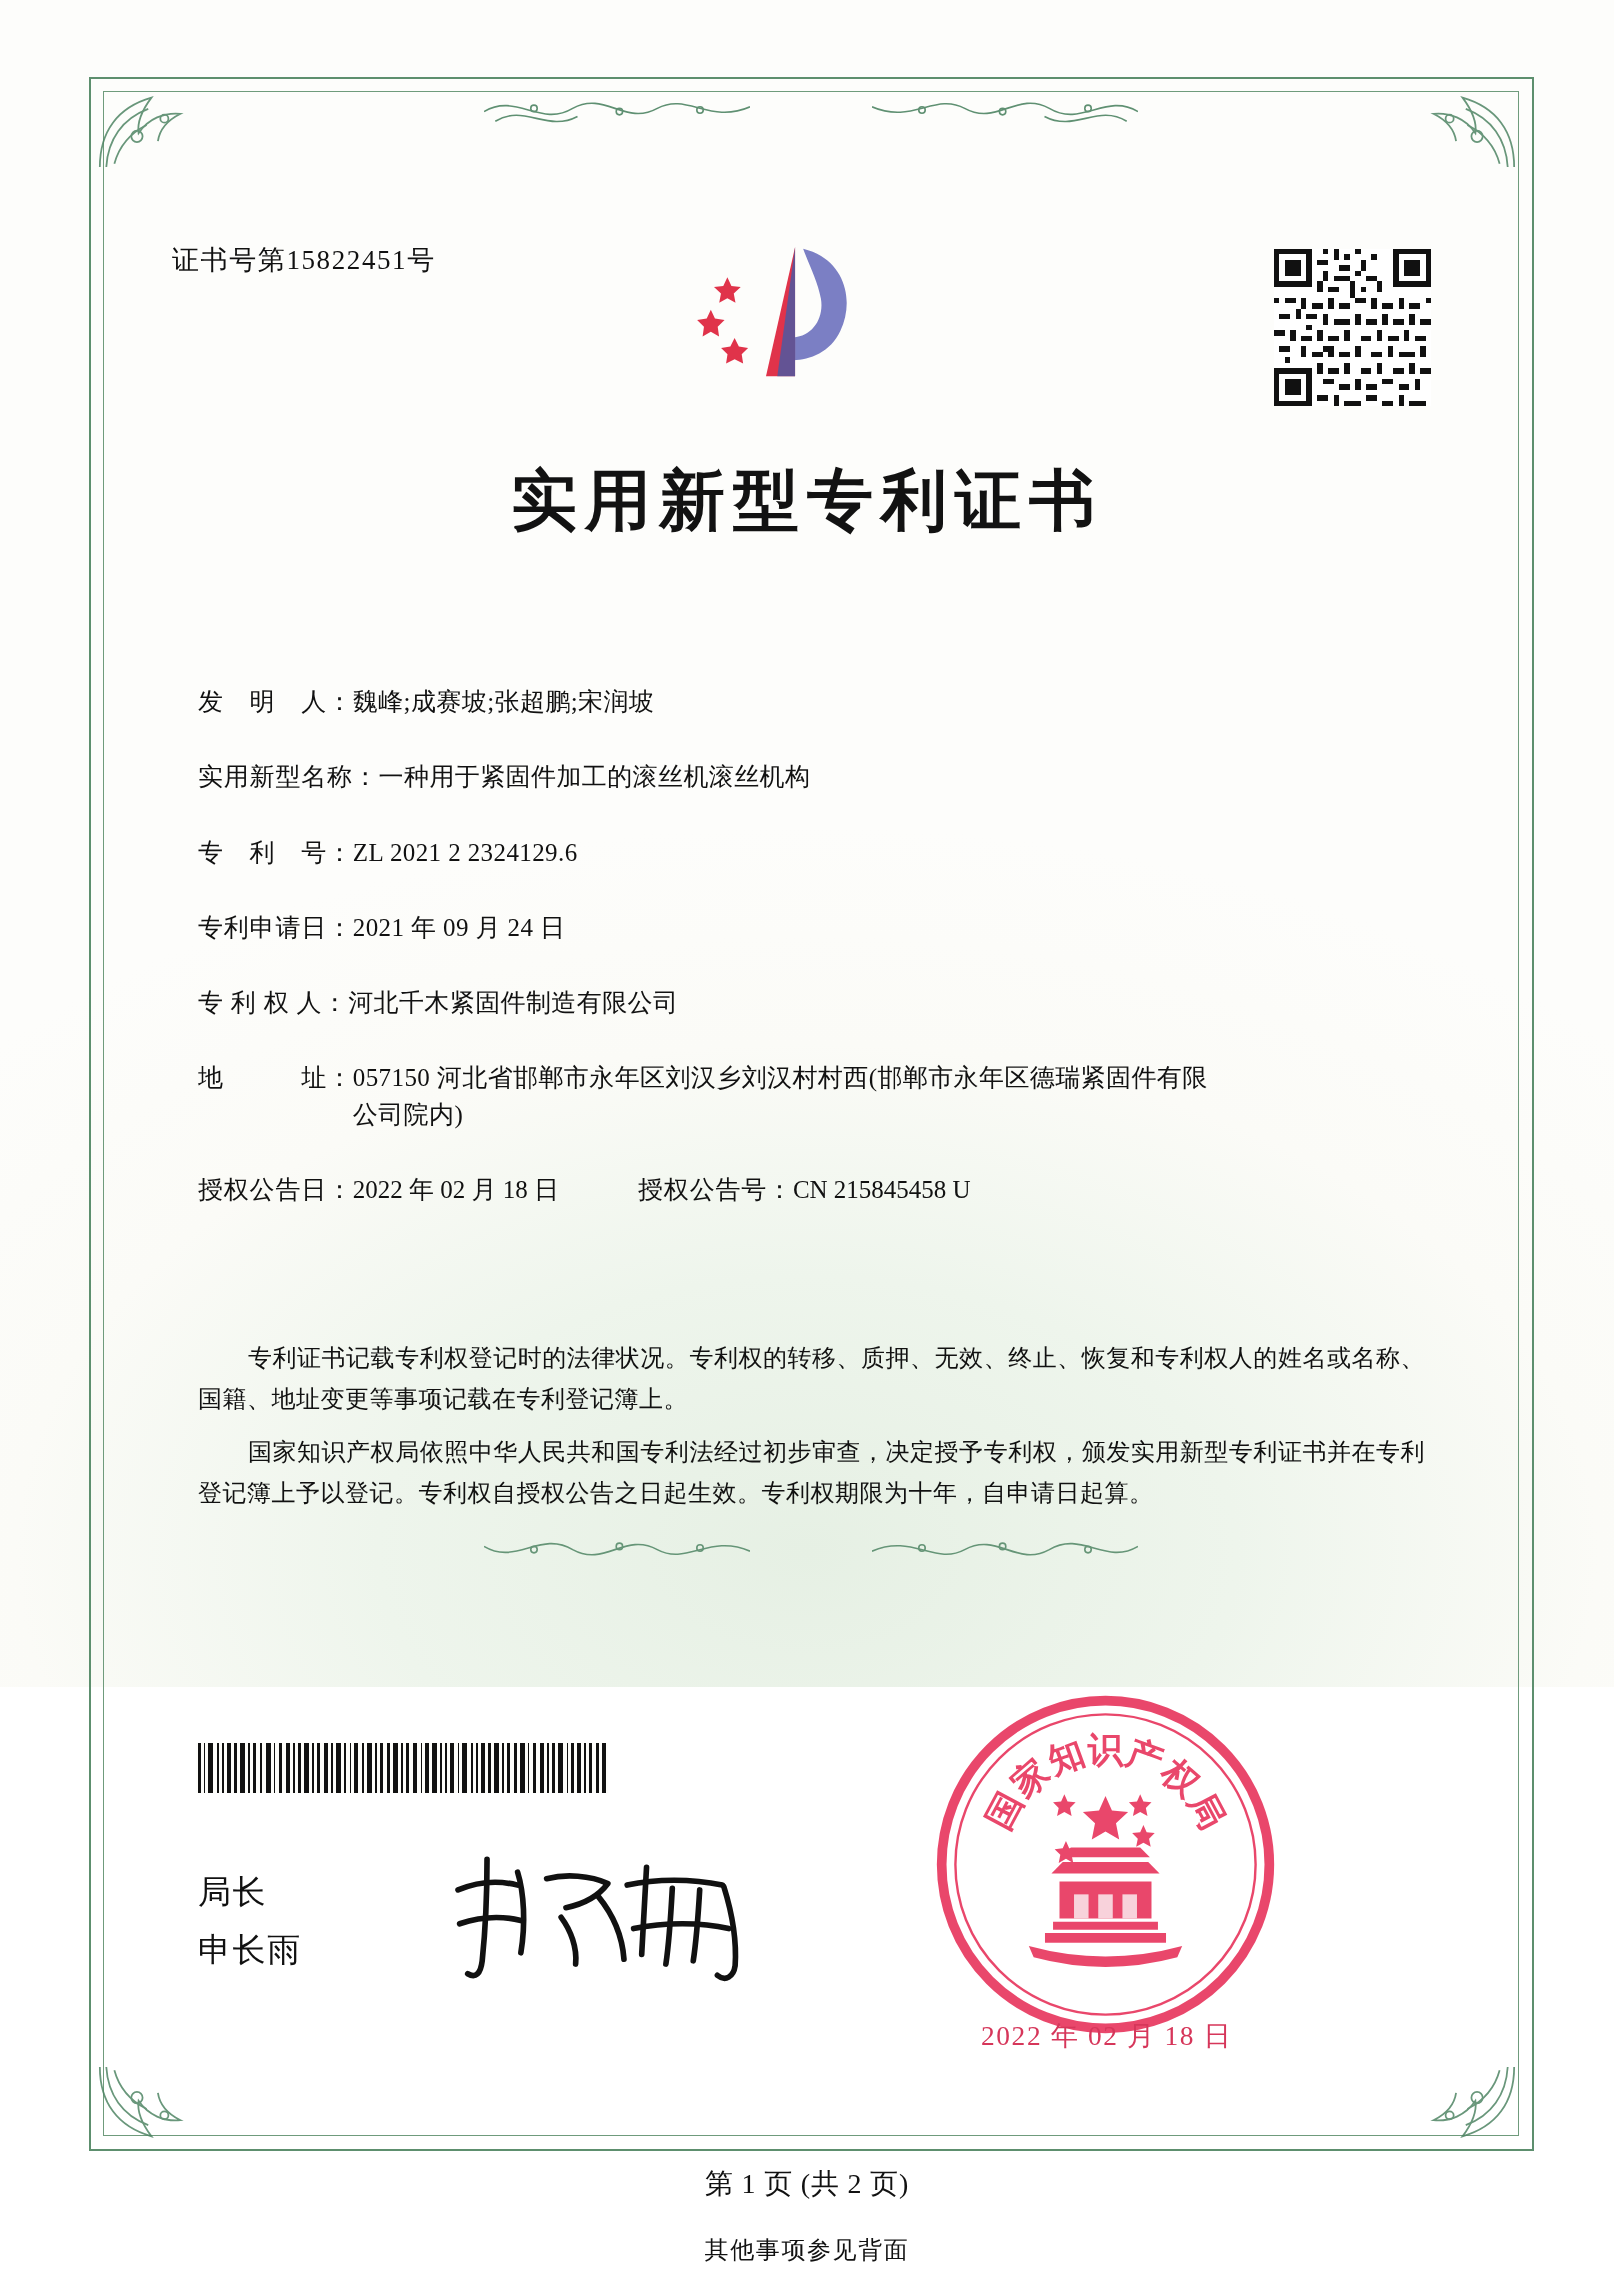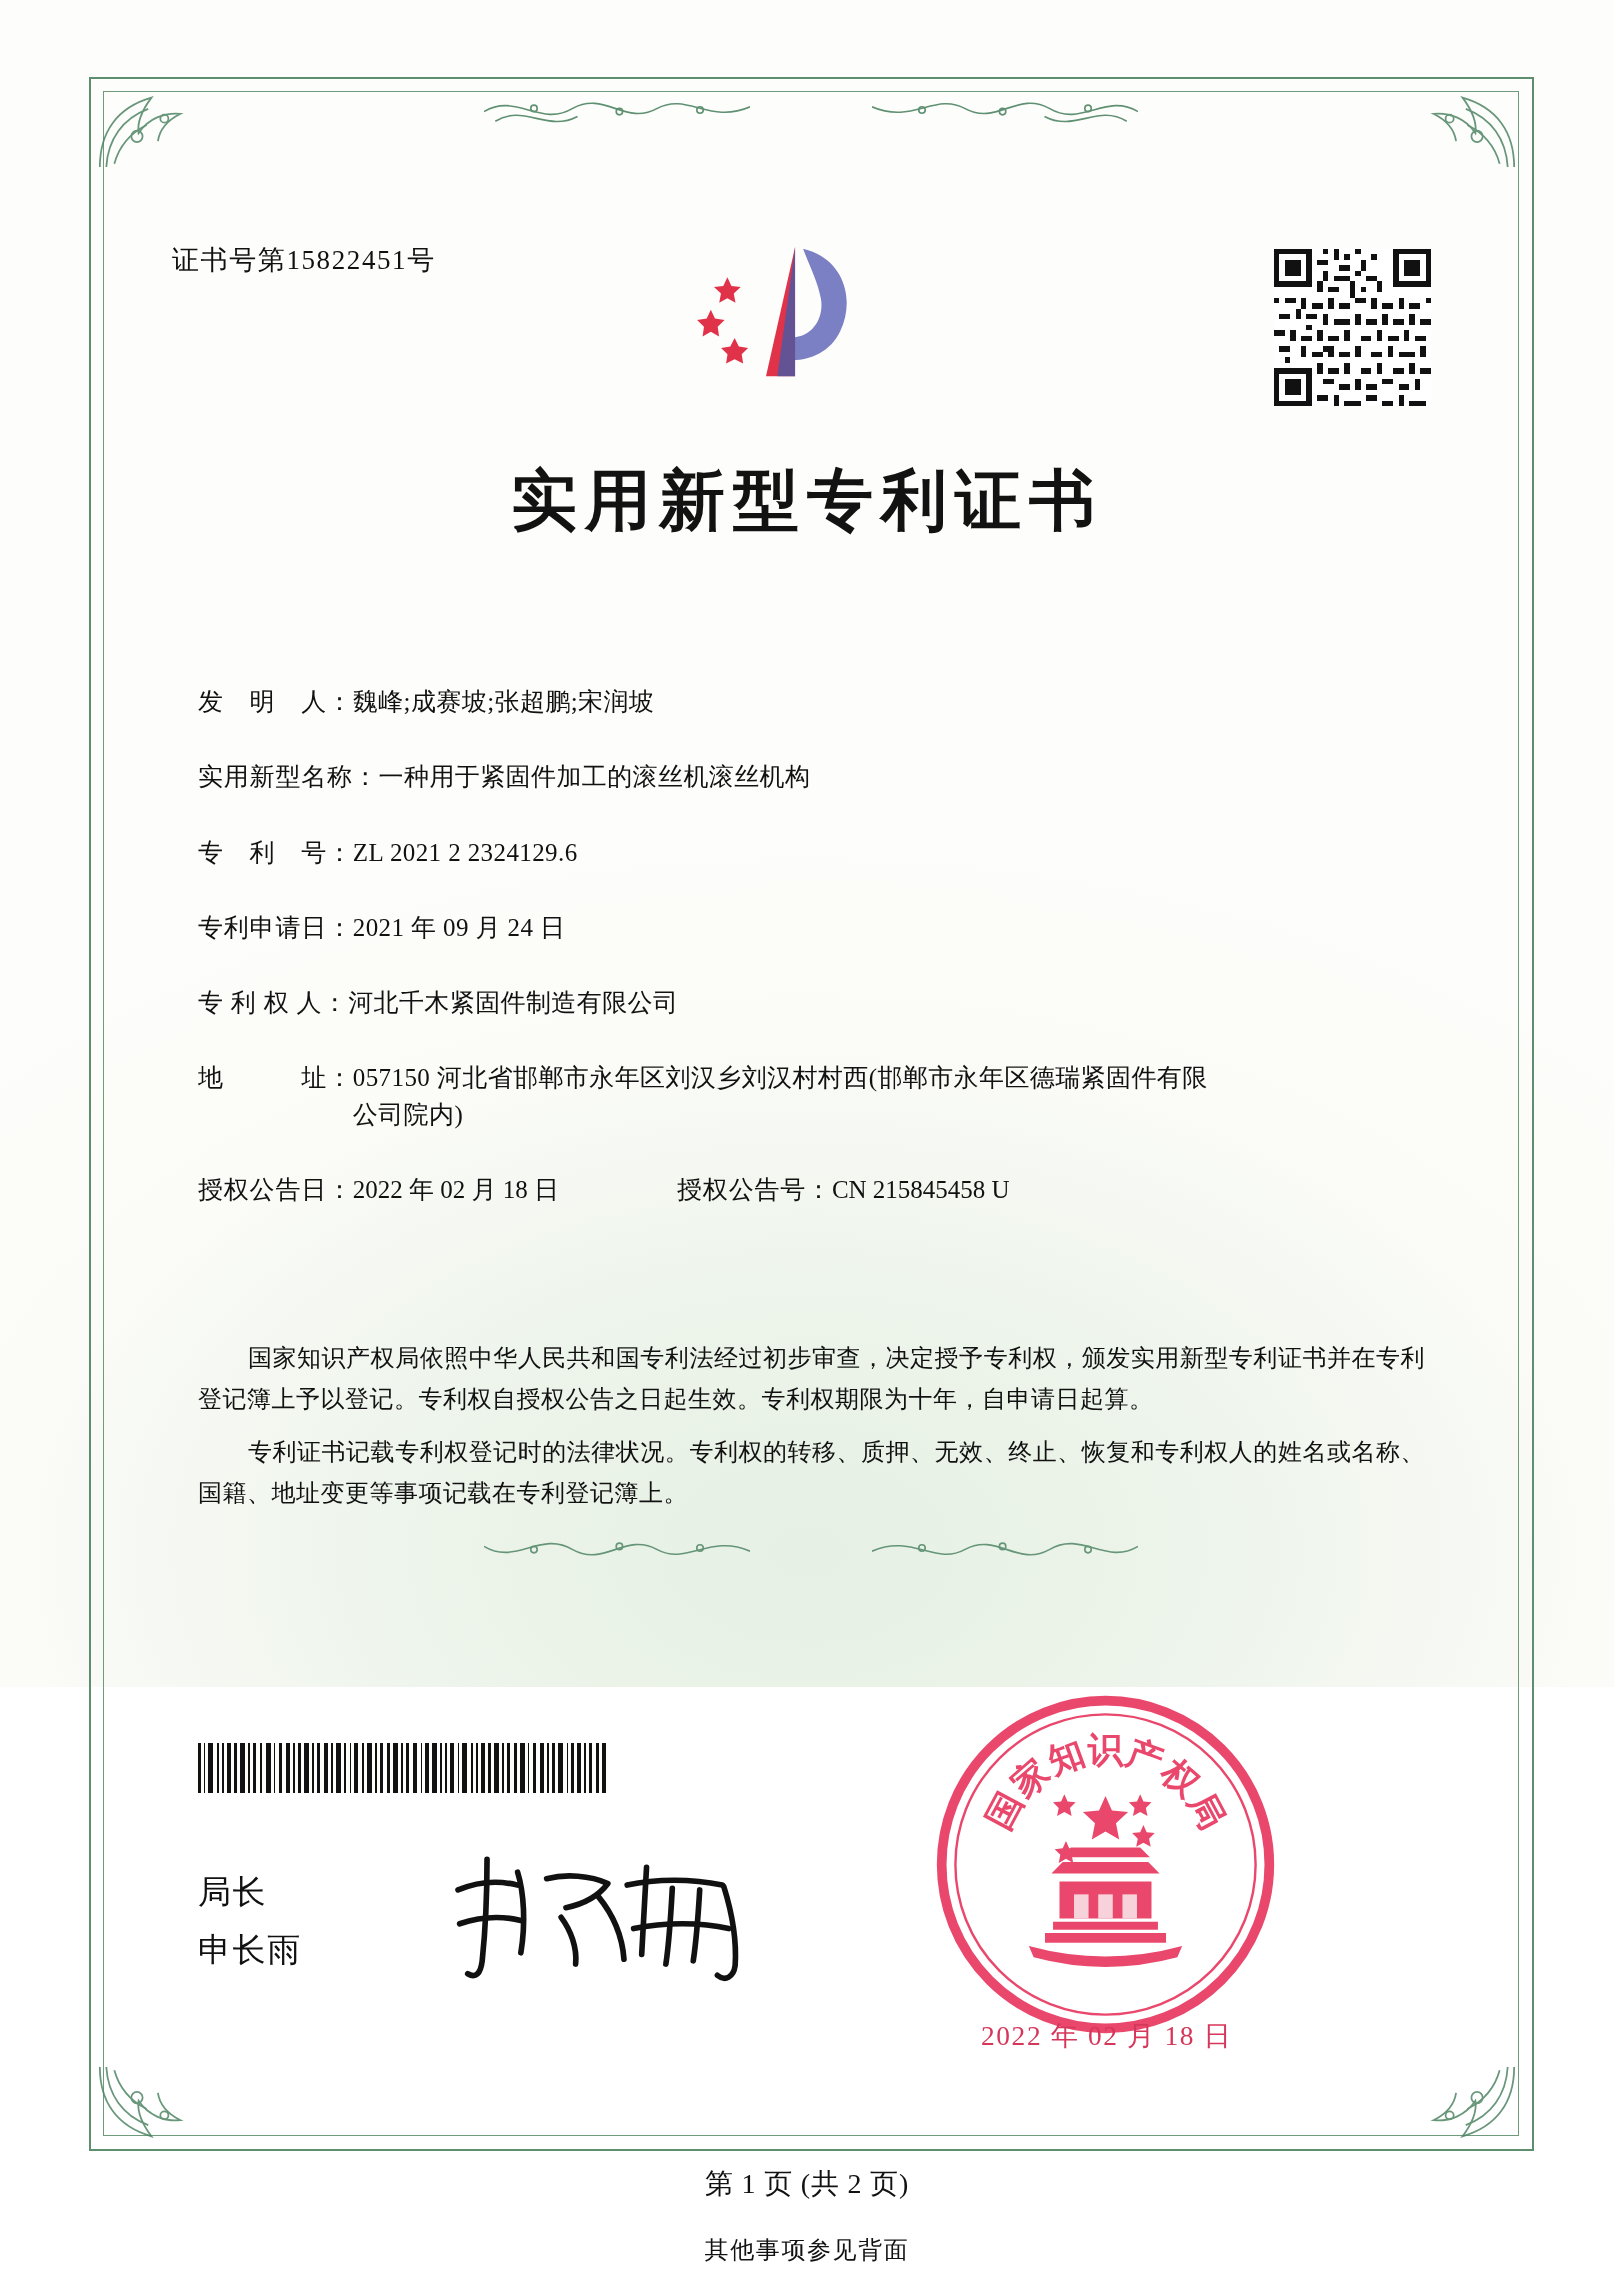--- a/index.html
+++ b/index.html
@@ -136,21 +136,21 @@
     white-space: pre;
     letter-spacing: 0.8px;
   }
   .fvalue {
     flex: 1 1 auto;
     letter-spacing: 0.4px;
   }
   .fvalue.addr { max-width: 872px; }
 
   .frow.dual { margin-bottom: 37px; }
-  .dual .seg2 { margin-left: 118px; display: flex; }
+  .dual .seg2 { margin-left: 79px; display: flex; }
 
   
   .paras {
     position: absolute;
     left: 198px;
     top: 1338px;
     width: 1227px;
     font-size: 24px;
     line-height: 1.72;
     color: #111;
@@ -462,22 +462,22 @@
       <span class="flabel">授权公告日：</span>
       <span>2022 年 02 月 18 日</span>
       <span class="seg2">
         <span class="flabel">授权公告号：</span>
         <span>CN 215845458 U</span>
       </span>
     </div>
   </div>
 
   <div class="paras">
+    <p>专利证书记载专利权登记时的法律状况。专利权的转移、质押、无效、终止、恢复和专利权人的姓名或名称、国籍、地址变更等事项记载在专利登记簿上。</p>
     <p>国家知识产权局依照中华人民共和国专利法经过初步审查，决定授予专利权，颁发实用新型专利证书并在专利登记簿上予以登记。专利权自授权公告之日起生效。专利权期限为十年，自申请日起算。</p>
-    <p>专利证书记载专利权登记时的法律状况。专利权的转移、质押、无效、终止、恢复和专利权人的姓名或名称、国籍、地址变更等事项记载在专利登记簿上。</p>
   </div>
 
   <div class="barcode">
     <svg viewBox="0 0 510 62" shape-rendering="crispEdges">
       <rect width="510" height="62" fill="#fdfdfa"></rect>
       <g fill="#111">
         <rect x="2" y="0" width="4" height="62"></rect>
           <rect x="9" y="0" width="2" height="62"></rect>
         <rect x="15" y="0" width="6" height="62"></rect>
           <rect x="25" y="0" width="3" height="62"></rect>

